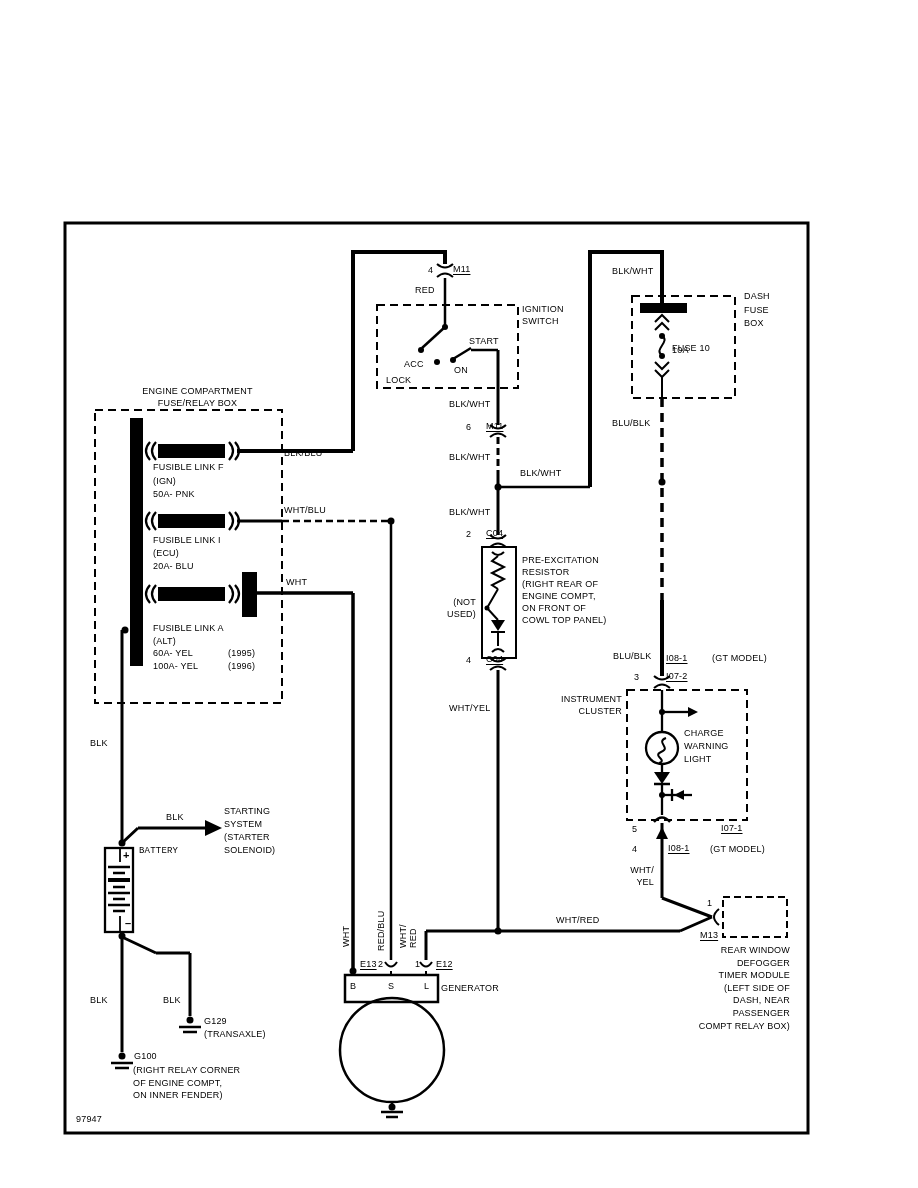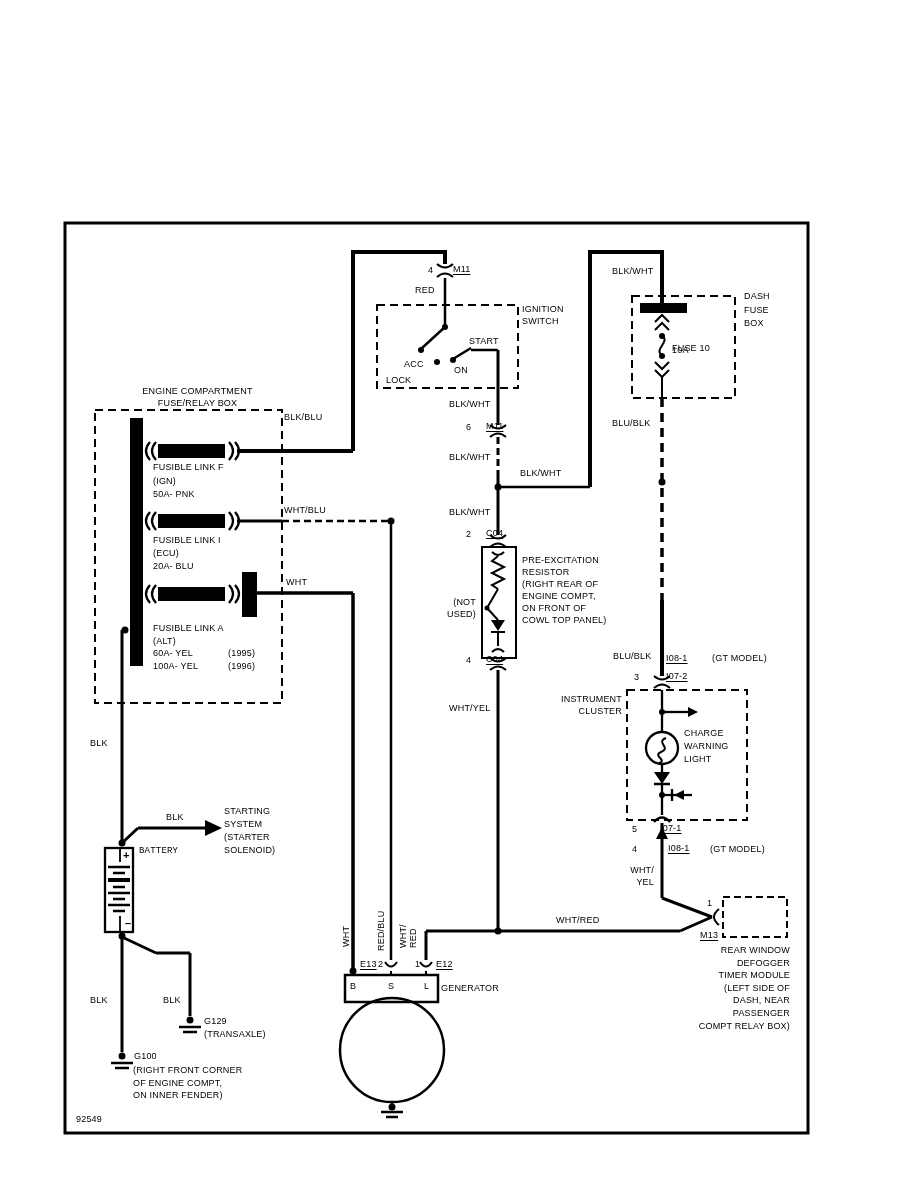--- a/index.html
+++ b/index.html
@@ -220,21 +220,21 @@
 ON FRONT OF
 COWL TOP PANEL)</div>
 <div class="lbl rt" style="left:438px;top:596px;width:38px;">(NOT
 USED)</div>
 <div class="lbl" style="left:466px;top:654px;">4</div>
 <div class="lbl u" style="left:486px;top:653px;">C04</div>
 <div class="lbl" style="left:449px;top:702px;">WHT/YEL</div>
 
 <div class="lbl ctr" style="left:120px;top:385px;width:155px;">ENGINE COMPARTMENT
 FUSE/RELAY BOX</div>
-<div class="lbl" style="left:284px;top:411px;">BLK/BLU</div>
+<div class="lbl" style="left:284px;top:447px;">BLK/BLU</div>
 <div class="lbl lh14" style="left:153px;top:461px;">FUSIBLE LINK F
 (IGN)
 50A- PNK</div>
 <div class="lbl" style="left:284px;top:504px;">WHT/BLU</div>
 <div class="lbl lh13" style="left:153px;top:534px;">FUSIBLE LINK I
 (ECU)
 20A- BLU</div>
 <div class="lbl" style="left:286px;top:576px;">WHT</div>
 <div class="lbl lh13" style="left:153px;top:622px;">FUSIBLE LINK A
 (ALT)</div>
@@ -247,21 +247,21 @@
 <div class="lbl u" style="left:666px;top:652px;">I08-1</div>
 <div class="lbl" style="left:712px;top:652px;">(GT MODEL)</div>
 <div class="lbl" style="left:634px;top:671px;">3</div>
 <div class="lbl u" style="left:666px;top:670px;text-align:right;">I07-2</div>
 <div class="lbl rt" style="left:545px;top:693px;width:77px;">INSTRUMENT
 CLUSTER</div>
 <div class="lbl lh13" style="left:684px;top:727px;">CHARGE
 WARNING
 LIGHT</div>
 <div class="lbl" style="left:632px;top:823px;">5</div>
-<div class="lbl u" style="left:640px;top:822px;padding-left:20px;">I07-1</div>
+<div class="lbl u" style="left:701px;top:822px;padding-left:20px;">I07-1</div>
 <div class="lbl" style="left:632px;top:843px;">4</div>
 <div class="lbl u" style="left:668px;top:842px;">I08-1</div>
 <div class="lbl" style="left:710px;top:843px;">(GT MODEL)</div>
 <div class="lbl rt" style="left:622px;top:864px;width:32px;">WHT/
 YEL</div>
 
 <div class="lbl" style="left:707px;top:897px;">1</div>
 <div class="lbl u" style="left:700px;top:929px;text-align:center;">M13</div>
 <div class="lbl rt" style="left:648px;top:944px;width:142px;line-height:12.6px;">REAR WINDOW
 DEFOGGER
@@ -290,20 +290,20 @@
 <div class="lbl lh13" style="left:224px;top:805px;">STARTING
 SYSTEM
 (STARTER
 SOLENOID)</div>
 <div class="lbl" style="left:139px;top:845px;font-family:Liberation Mono, monospace;">BATTERY</div>
 <div class="lbl big" style="left:123px;top:849px;">+</div>
 <div class="lbl big" style="left:125px;top:917px;">–</div>
 <div class="lbl" style="left:90px;top:994px;">BLK</div>
 <div class="lbl" style="left:163px;top:994px;">BLK</div>
 <div class="lbl" style="left:134px;top:1050px;">G100</div>
-<div class="lbl" style="left:133px;top:1064px;line-height:12.5px;">(RIGHT FRONT CORNER
+<div class="lbl" style="left:133px;top:1064px;line-height:12.5px;">(RIGHT RELAY CORNER
 OF ENGINE COMPT,
 ON INNER FENDER)</div>
 <div class="lbl" style="left:204px;top:1015px;">G129</div>
 <div class="lbl" style="left:204px;top:1028px;">(TRANSAXLE)</div>
-<div class="lbl" style="left:76px;top:1113px;">92549</div>
+<div class="lbl" style="left:76px;top:1113px;">97947</div>
 
 </div>
 
 </body></html>

